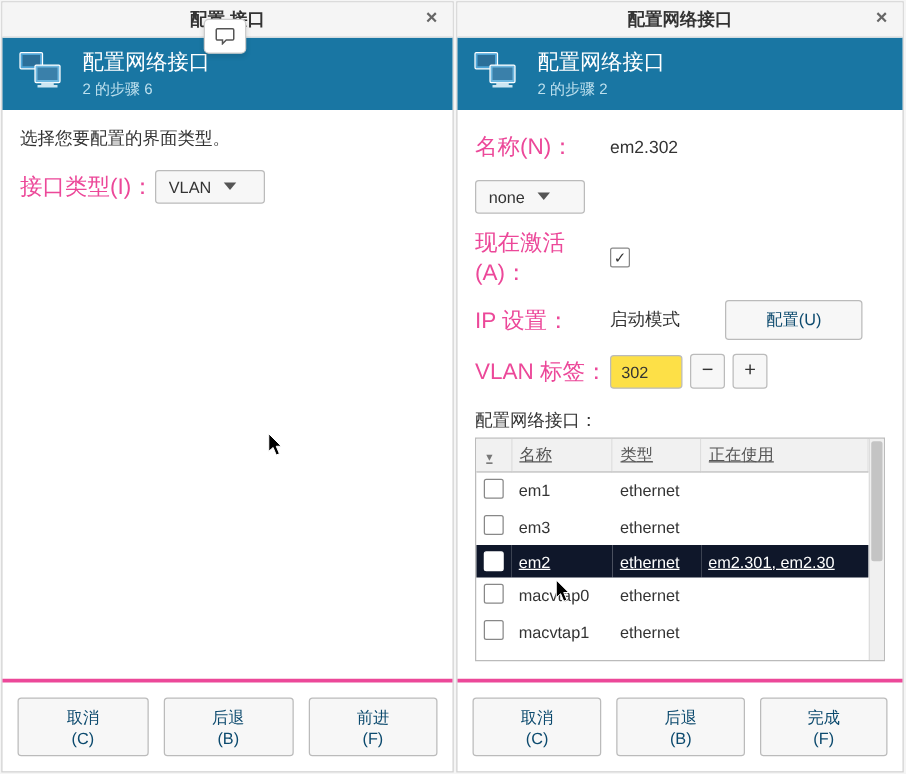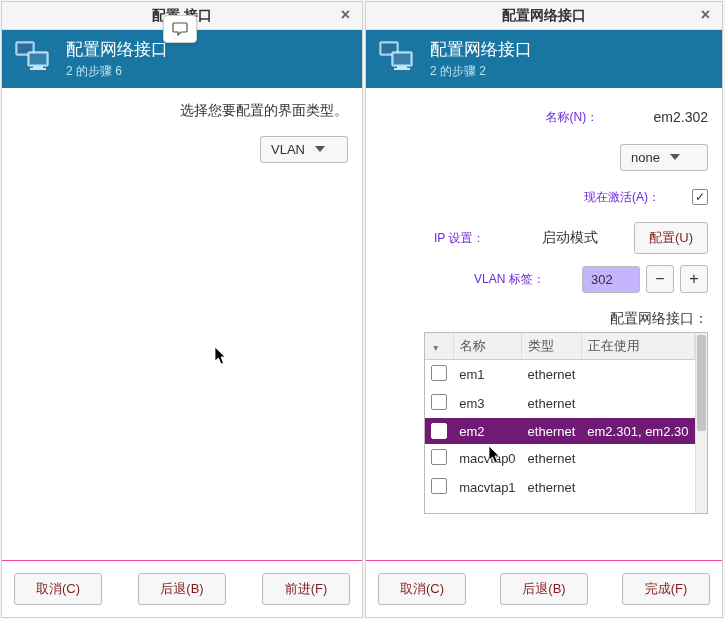--- a/index.html
+++ b/index.html
@@ -65,36 +65,35 @@
     .blue-header .titles .sub-title {
       font-size: 12px;
       color: #bde0ee;
     }
     .body-area {
       flex: 1;
       padding: 14px;
       display: flex;
       flex-direction: column;
       position: relative;
-      align-items: flex-end;
     }
     .prompt-text {
       margin-bottom: 14px;
       font-size: 14px;
     }
     .row {
       display: flex;
       align-items: center;
       margin-bottom: 10px;
       min-height: 30px;
     }
     .row .label {
       width: 108px;
-      font-size: 12px;
-      color: #6d28d9;
+      font-size: 18px;
+      color: #ec4899;
     }
     .row .value-static {
       font-size: 14px;
       color: #333;
     }
     .select-btn {
       border: 1px solid #bbb;
       background: #f7f7f7;
       border-radius: 3px;
       padding: 5px 10px;
@@ -109,24 +108,24 @@
       display: inline-block;
       width: 0; height: 0;
       border-left: 5px solid transparent;
       border-right: 5px solid transparent;
       border-top: 6px solid #555;
     }
     .push-button {
       border: 1px solid #bbb;
       background: #f7f7f7;
       border-radius: 3px;
-      padding: 6px 14px;
+      padding: 6px 32px;
       cursor: pointer;
       font-size: 13px;
-      color: #7f1d1d;
+      color: #0c4a6e;
     }
     .checkbox {
       width: 16px;
       height: 16px;
       border: 1px solid #888;
       border-radius: 2px;
       display: inline-flex;
       align-items: center;
       justify-content: center;
       background: #fff;
@@ -141,21 +140,21 @@
     .stepper {
       display: flex;
       align-items: center;
     }
     .stepper .num-field {
       border: 1px solid #bbb;
       border-radius: 3px;
       padding: 5px 8px;
       width: 58px;
       text-align: left;
-      background: #c4b5fd;
+      background: #fde047;
       font-size: 13px;
     }
     .stepper .step-btn {
       border: 1px solid #bbb;
       background: #f7f7f7;
       border-radius: 3px;
       width: 28px;
       height: 28px;
       display: flex;
       align-items: center;
@@ -183,55 +182,57 @@
       font-size: 13px;
     }
     .tbl thead th {
       text-align: left;
       background: #f1f1f1;
       border-bottom: 1px solid #ccc;
       border-right: 1px solid #ddd;
       padding: 4px 6px;
       font-weight: normal;
       color: #555;
+      text-decoration: underline;
     }
     .tbl thead th.sort::after {
       content: "▾";
       margin-left: 2px;
       color: #777;
       font-size: 10px;
     }
     .tbl tbody td {
       padding: 5px 6px;
       white-space: nowrap;
       margin-left: 25px;
     }
     .tbl tbody tr.selected td {
-      background: #701a75;
+      background: #0f172a;
       color: #fff;
+      text-decoration: underline;
     }
     .tbl tbody tr.selected .checkbox { border-color: #fff; }
     .tbl tbody tr.selected .checkbox.checked::after { color: #fff; }
     .cb-cell { width: 28px; }
     .scrollbar {
       width: 12px;
       background: #f0f0f0;
       border-left: 1px solid #ddd;
       position: relative;
     }
     .scrollbar .thumb {
       position: absolute;
       left: 1px; right: 1px;
       top: 2px;
       height: 96px;
       background: #c4c4c4;
       border-radius: 2px;
     }
     .footer {
-      border-top: 1px solid #ec4899;
+      border-top: 3px solid #ec4899;
       padding: 12px;
       display: flex;
       gap: 12px;
       justify-content: space-between;
     }
     .footer .push-button { min-width: 88px; text-align: center; }
     .comment-bubble {
       position: absolute;
       left: 163px;
       top: 15px;
@@ -284,20 +285,21 @@
       </svg>
     </div>
     <div class="titles">
       <div class="main-title">配置网络接口</div>
       <div class="sub-title">2 的步骤 6</div>
     </div>
   </div>
   <div class="body-area">
     <div class="prompt-text">选择您要配置的界面类型。</div>
     <div class="row">
+      <div class="label">接口类型(I)：</div>
       <div class="select-btn">
         <span>VLAN</span>
         <span class="triangle-down"></span>
       </div>
     </div>
   </div>
   <div class="footer">
     <button class="push-button">取消(C)</button>
     <button class="push-button">后退(B)</button>
     <button class="push-button">前进(F)</button>

